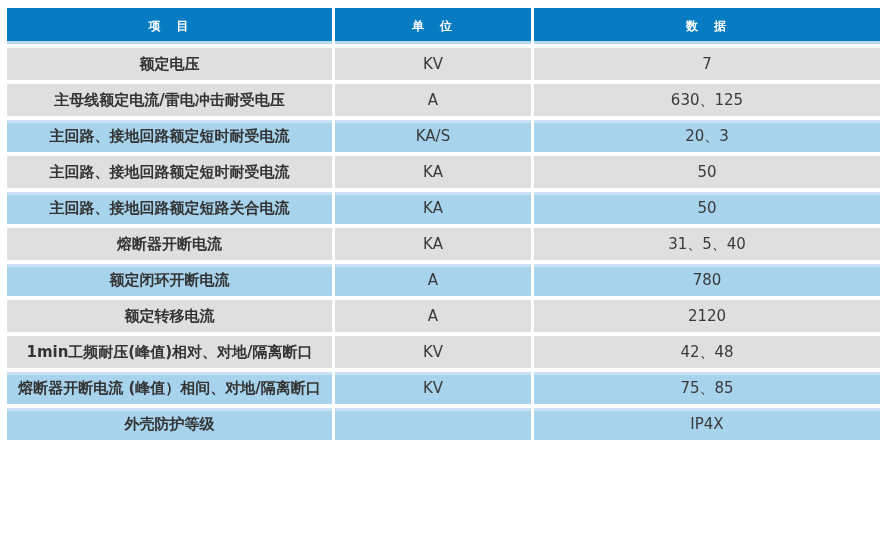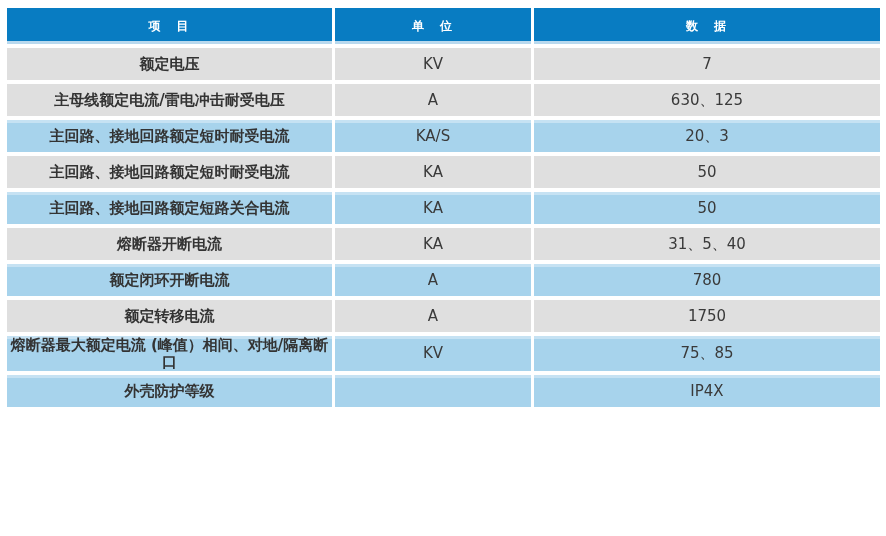--- a/index.html
+++ b/index.html
@@ -89,24 +89,29 @@
         <td class="value">31、5、40</td>
       </tr>
       <tr class="blue">
         <td class="item">额定闭环开断电流</td>
         <td class="unit">A</td>
         <td class="value">780</td>
       </tr>
       <tr class="gray">
         <td class="item">额定转移电流</td>
         <td class="unit">A</td>
-        <td class="value">1750</td>
+        <td class="value">2120</td>
+      </tr>
+      <tr class="gray">
+        <td class="item">1min工频耐压(峰值)相对、对地/隔离断口</td>
+        <td class="unit">KV</td>
+        <td class="value">42、48</td>
       </tr>
       <tr class="blue">
-        <td class="item">熔断器最大额定电流 (峰值）相间、对地/隔离断口</td>
+        <td class="item">熔断器开断电流 (峰值）相间、对地/隔离断口</td>
         <td class="unit">KV</td>
         <td class="value">75、85</td>
       </tr>
       <tr class="blue">
         <td class="item">外壳防护等级</td>
         <td class="unit"></td>
         <td class="value">IP4X</td>
       </tr>
     </tbody>
   </table>

